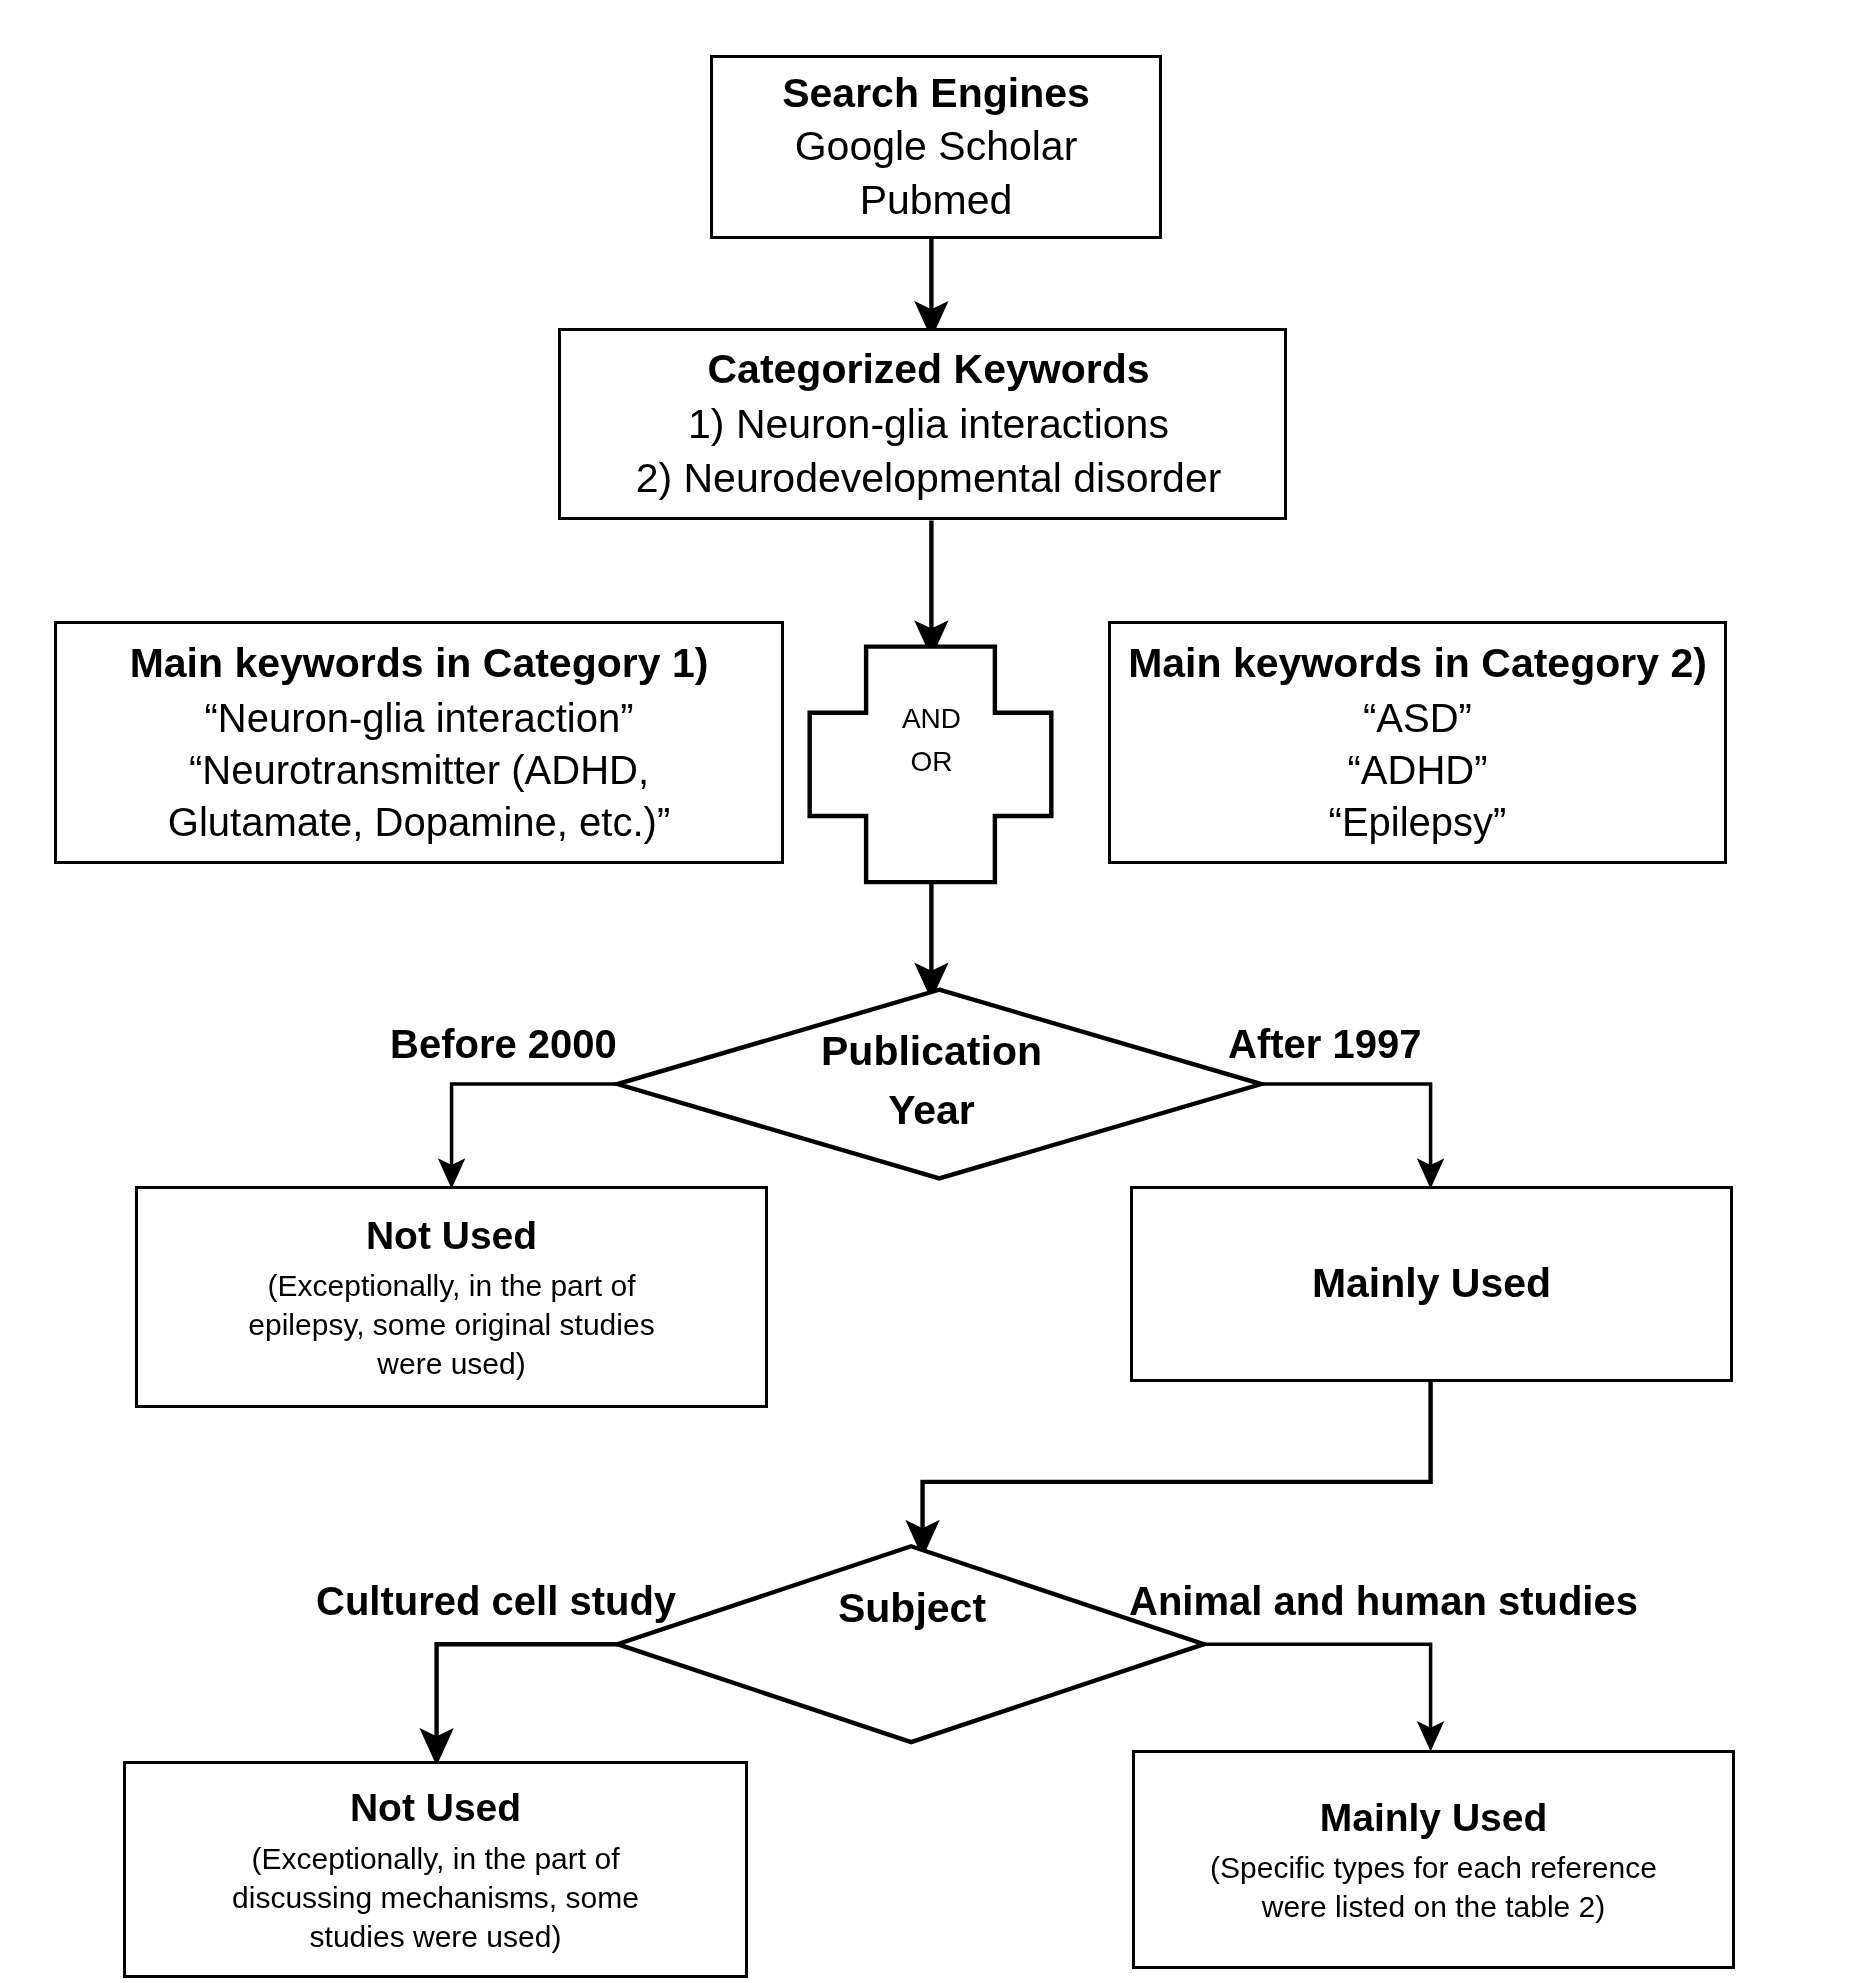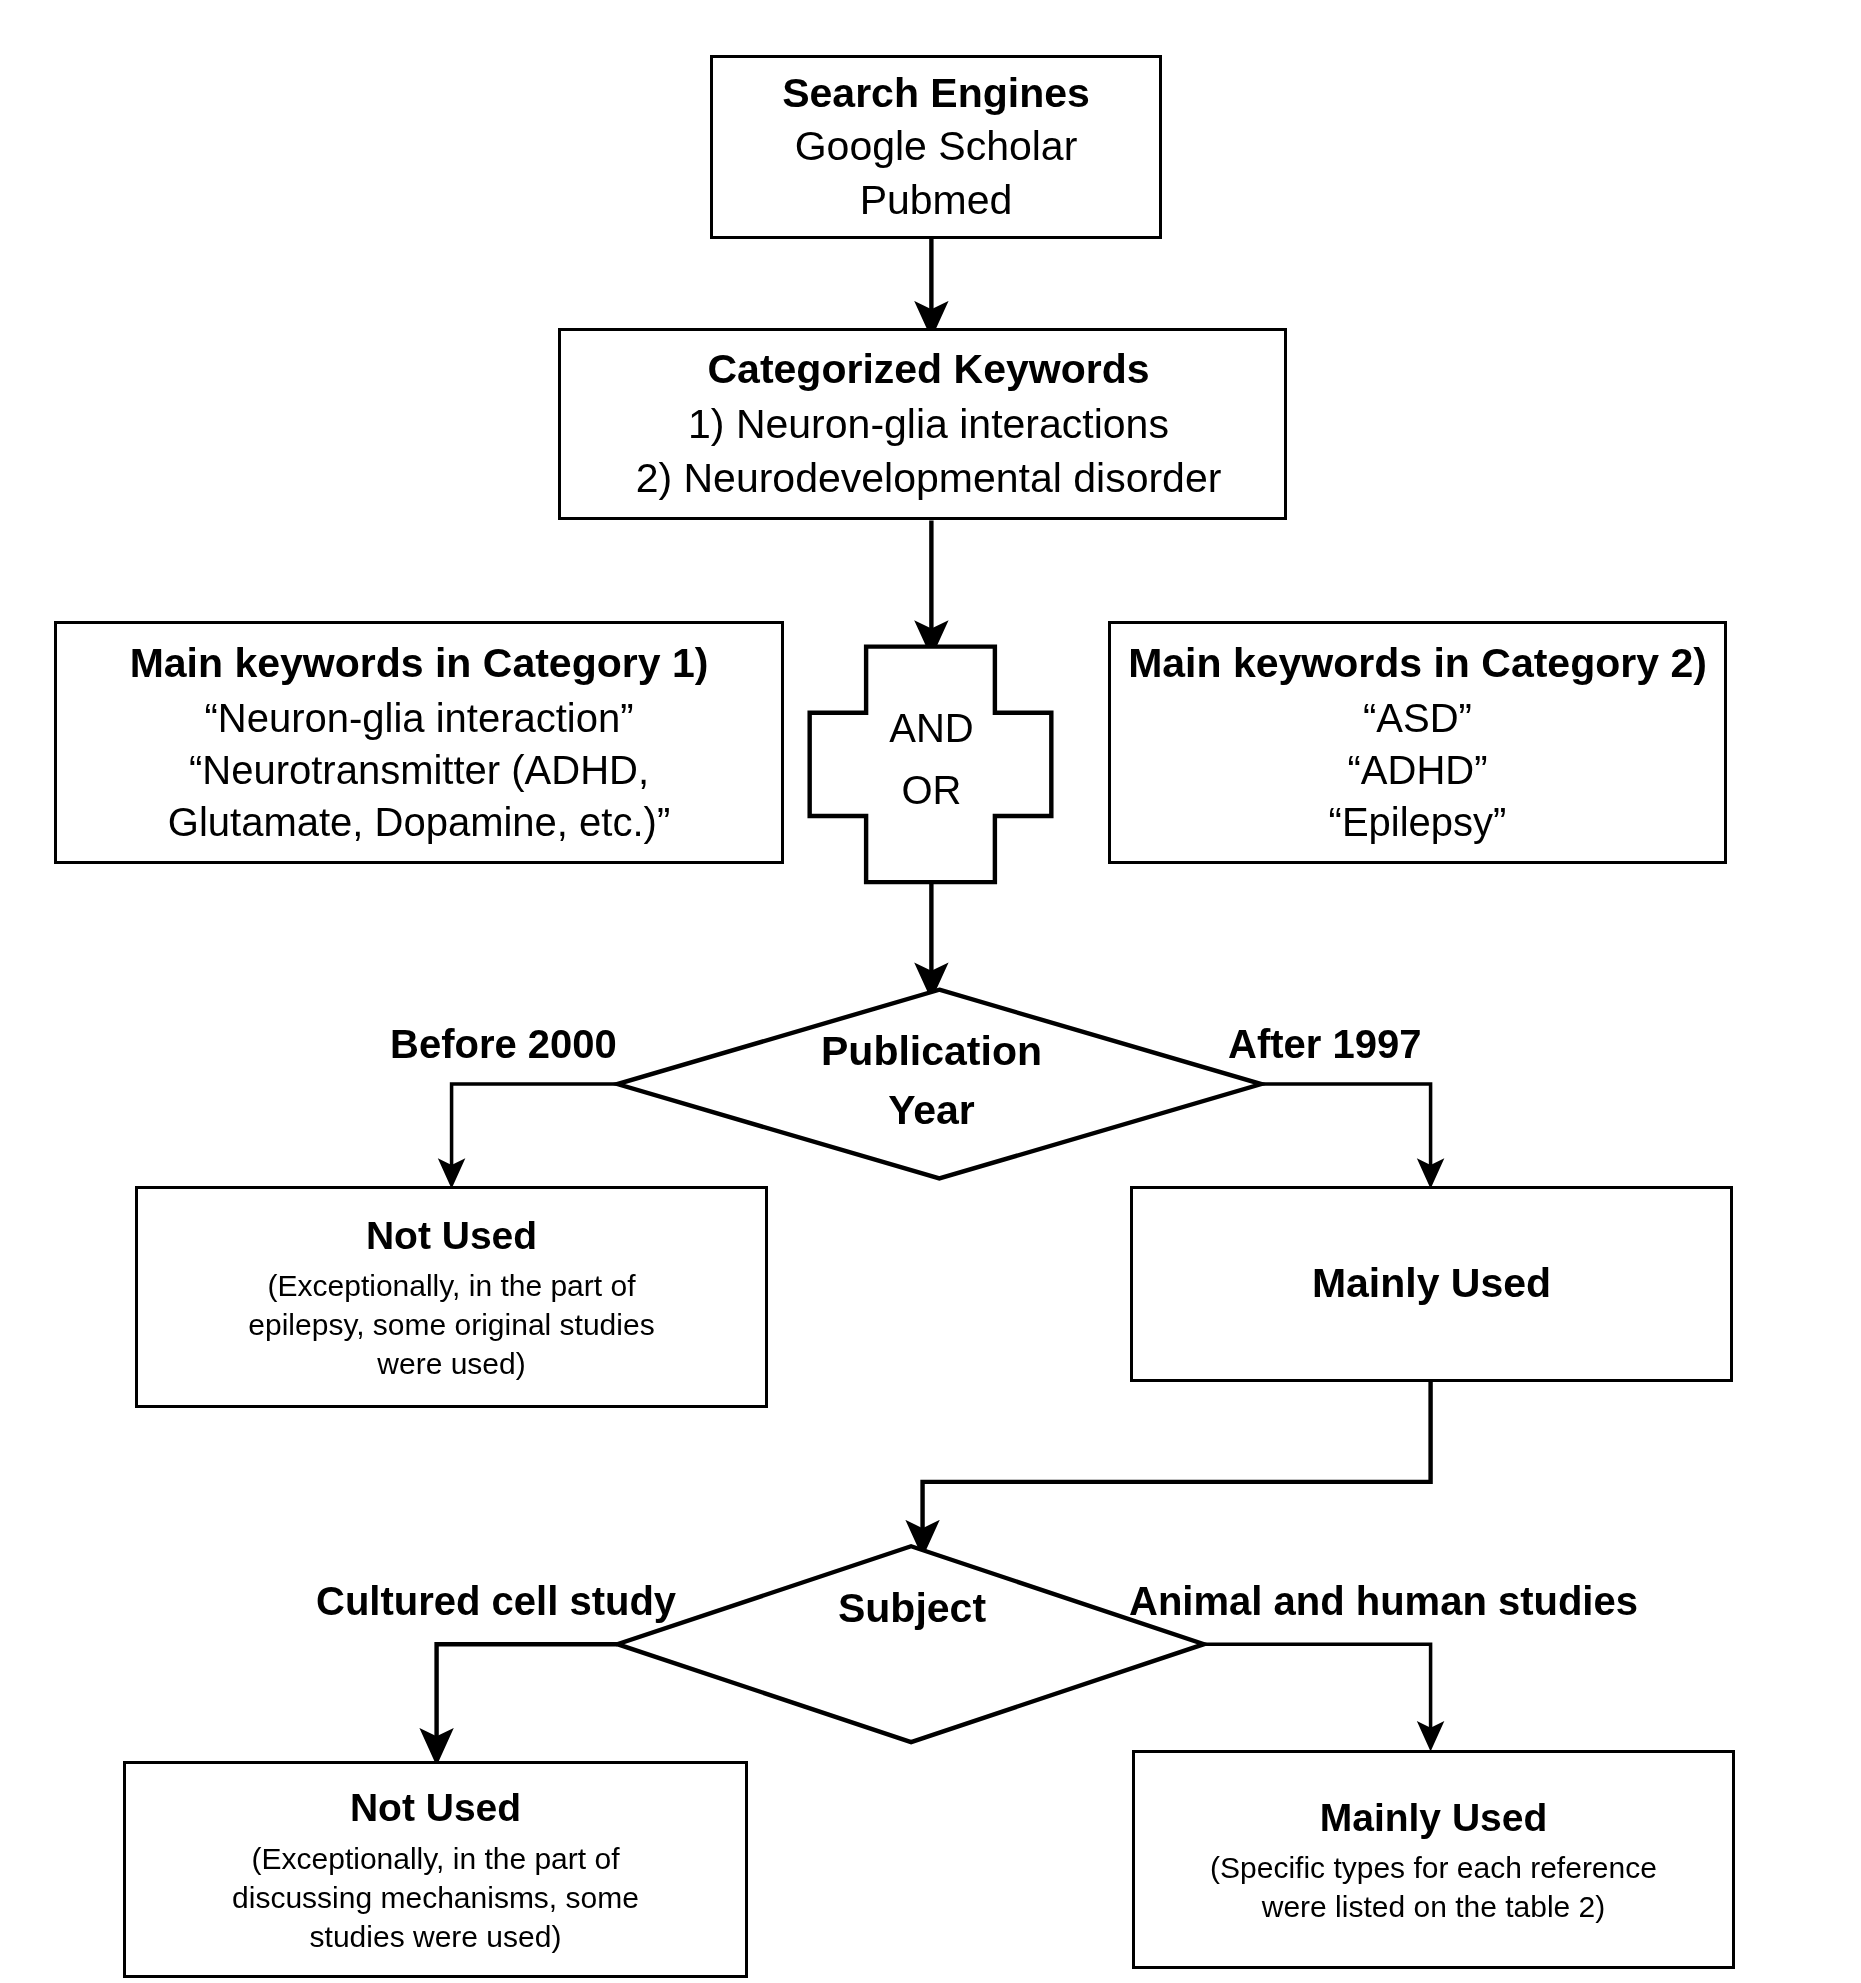--- a/index.html
+++ b/index.html
@@ -100,21 +100,21 @@
   
   .shape-label {
     position: absolute;
     text-align: center;
     font-weight: bold;
     line-height: 1.45;
   }
   #label-and-or {
     left: 810px; top: 697px; width: 243px;
     font-weight: normal;
-    font-size: 40px;
+    font-size: 28px;
     line-height: 1.55;
   }
   #label-publication-year {
     left: 755px; top: 1022px; width: 353px;
     font-size: 41px;
   }
   #label-study-subject {
     left: 755px; top: 1579px; width: 314px;
     font-size: 41px;
   }

